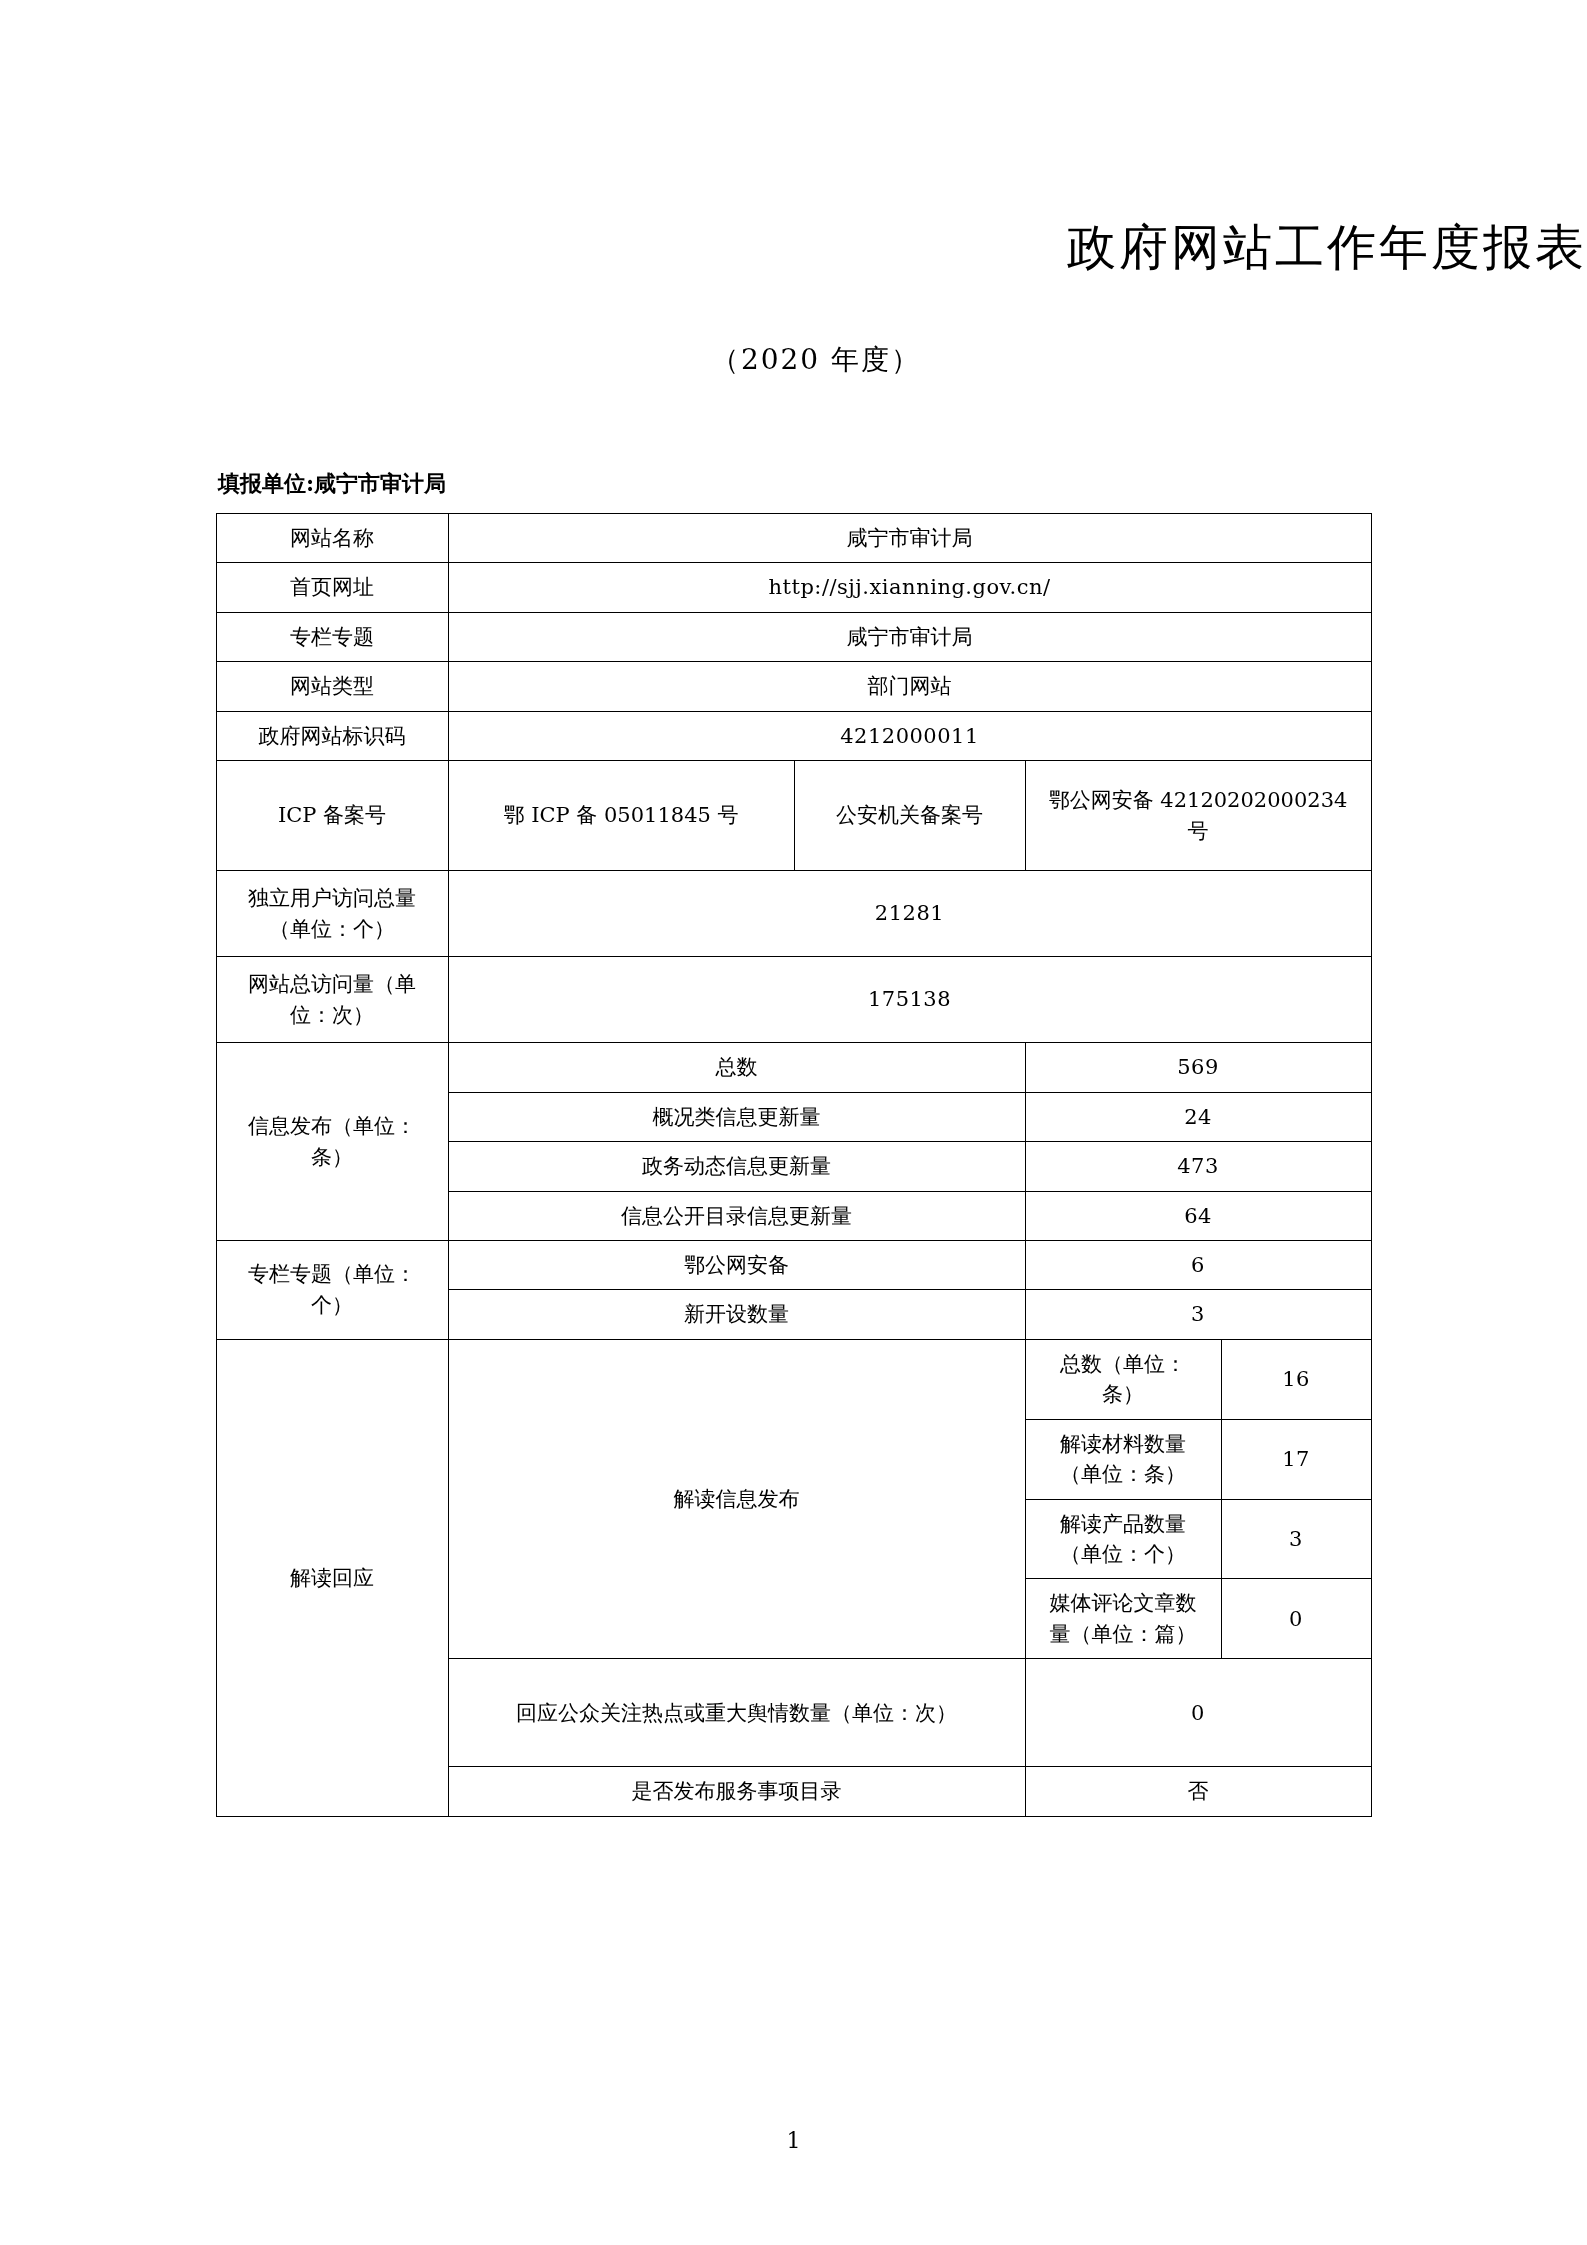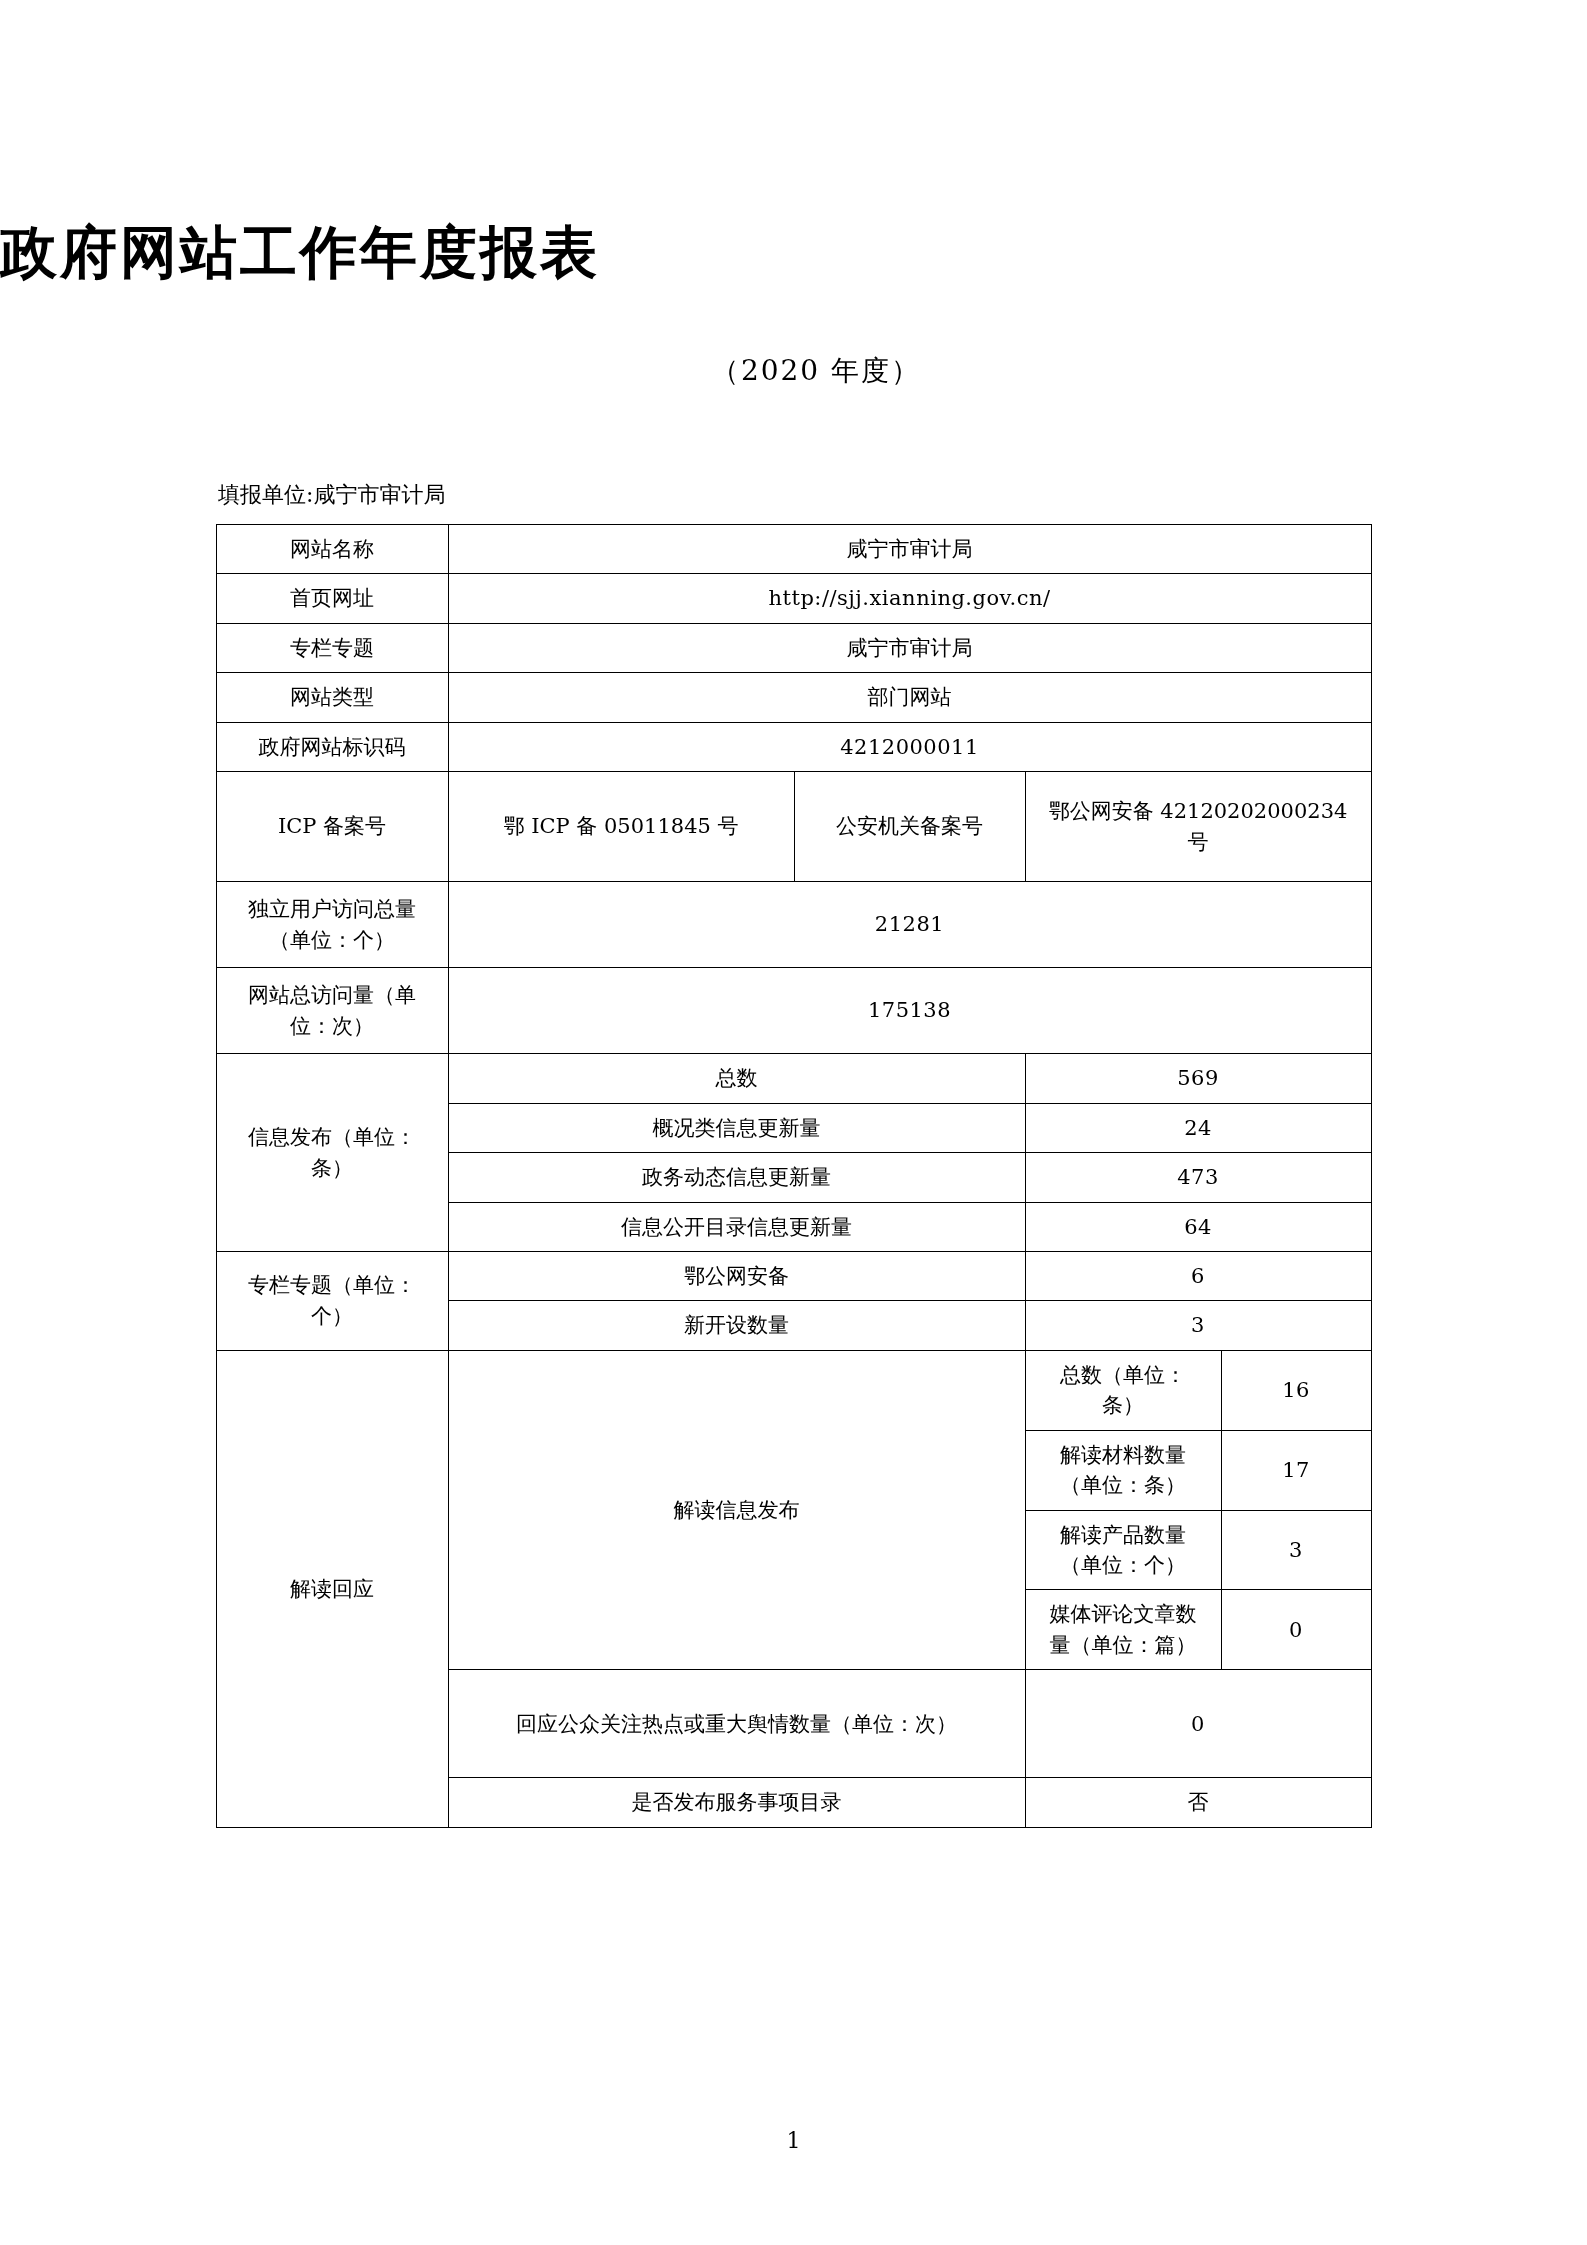--- a/index.html
+++ b/index.html
@@ -14,40 +14,40 @@
   .page {
     width: 1587px;
     height: 2245px;
     position: relative;
     box-sizing: border-box;
     padding: 0;
     background: #ffffff;
     overflow: hidden;
   }
   .doc-title {
-    text-align: left;
-    font-size: 57px;
-    font-weight: bold;
+    text-align: right;
+    font-size: 49px;
+    font-weight: normal;
     letter-spacing: 3px;
     margin-top: 215px;
     font-family: "DejaVu Serif", "Liberation Serif", serif;
   }
   .doc-subtitle {
     text-align: center;
     font-size: 28px;
     margin-top: 60px;
     font-family: "DejaVu Serif", "Liberation Serif", serif;
     letter-spacing: 2px;
     padding-left: 45px;
   }
   .reporter-line {
     margin-top: 90px;
     margin-left: 218px;
     font-size: 22px;
-    font-weight: normal;
+    font-weight: bold;
     font-family: "DejaVu Serif", "Liberation Serif", serif;
   }
   table.report {
     border-collapse: collapse;
     margin: 14px auto 0 auto;
     width: 1155px;
     table-layout: fixed;
   }
   table.report td {
     border: 1px solid #000000;

